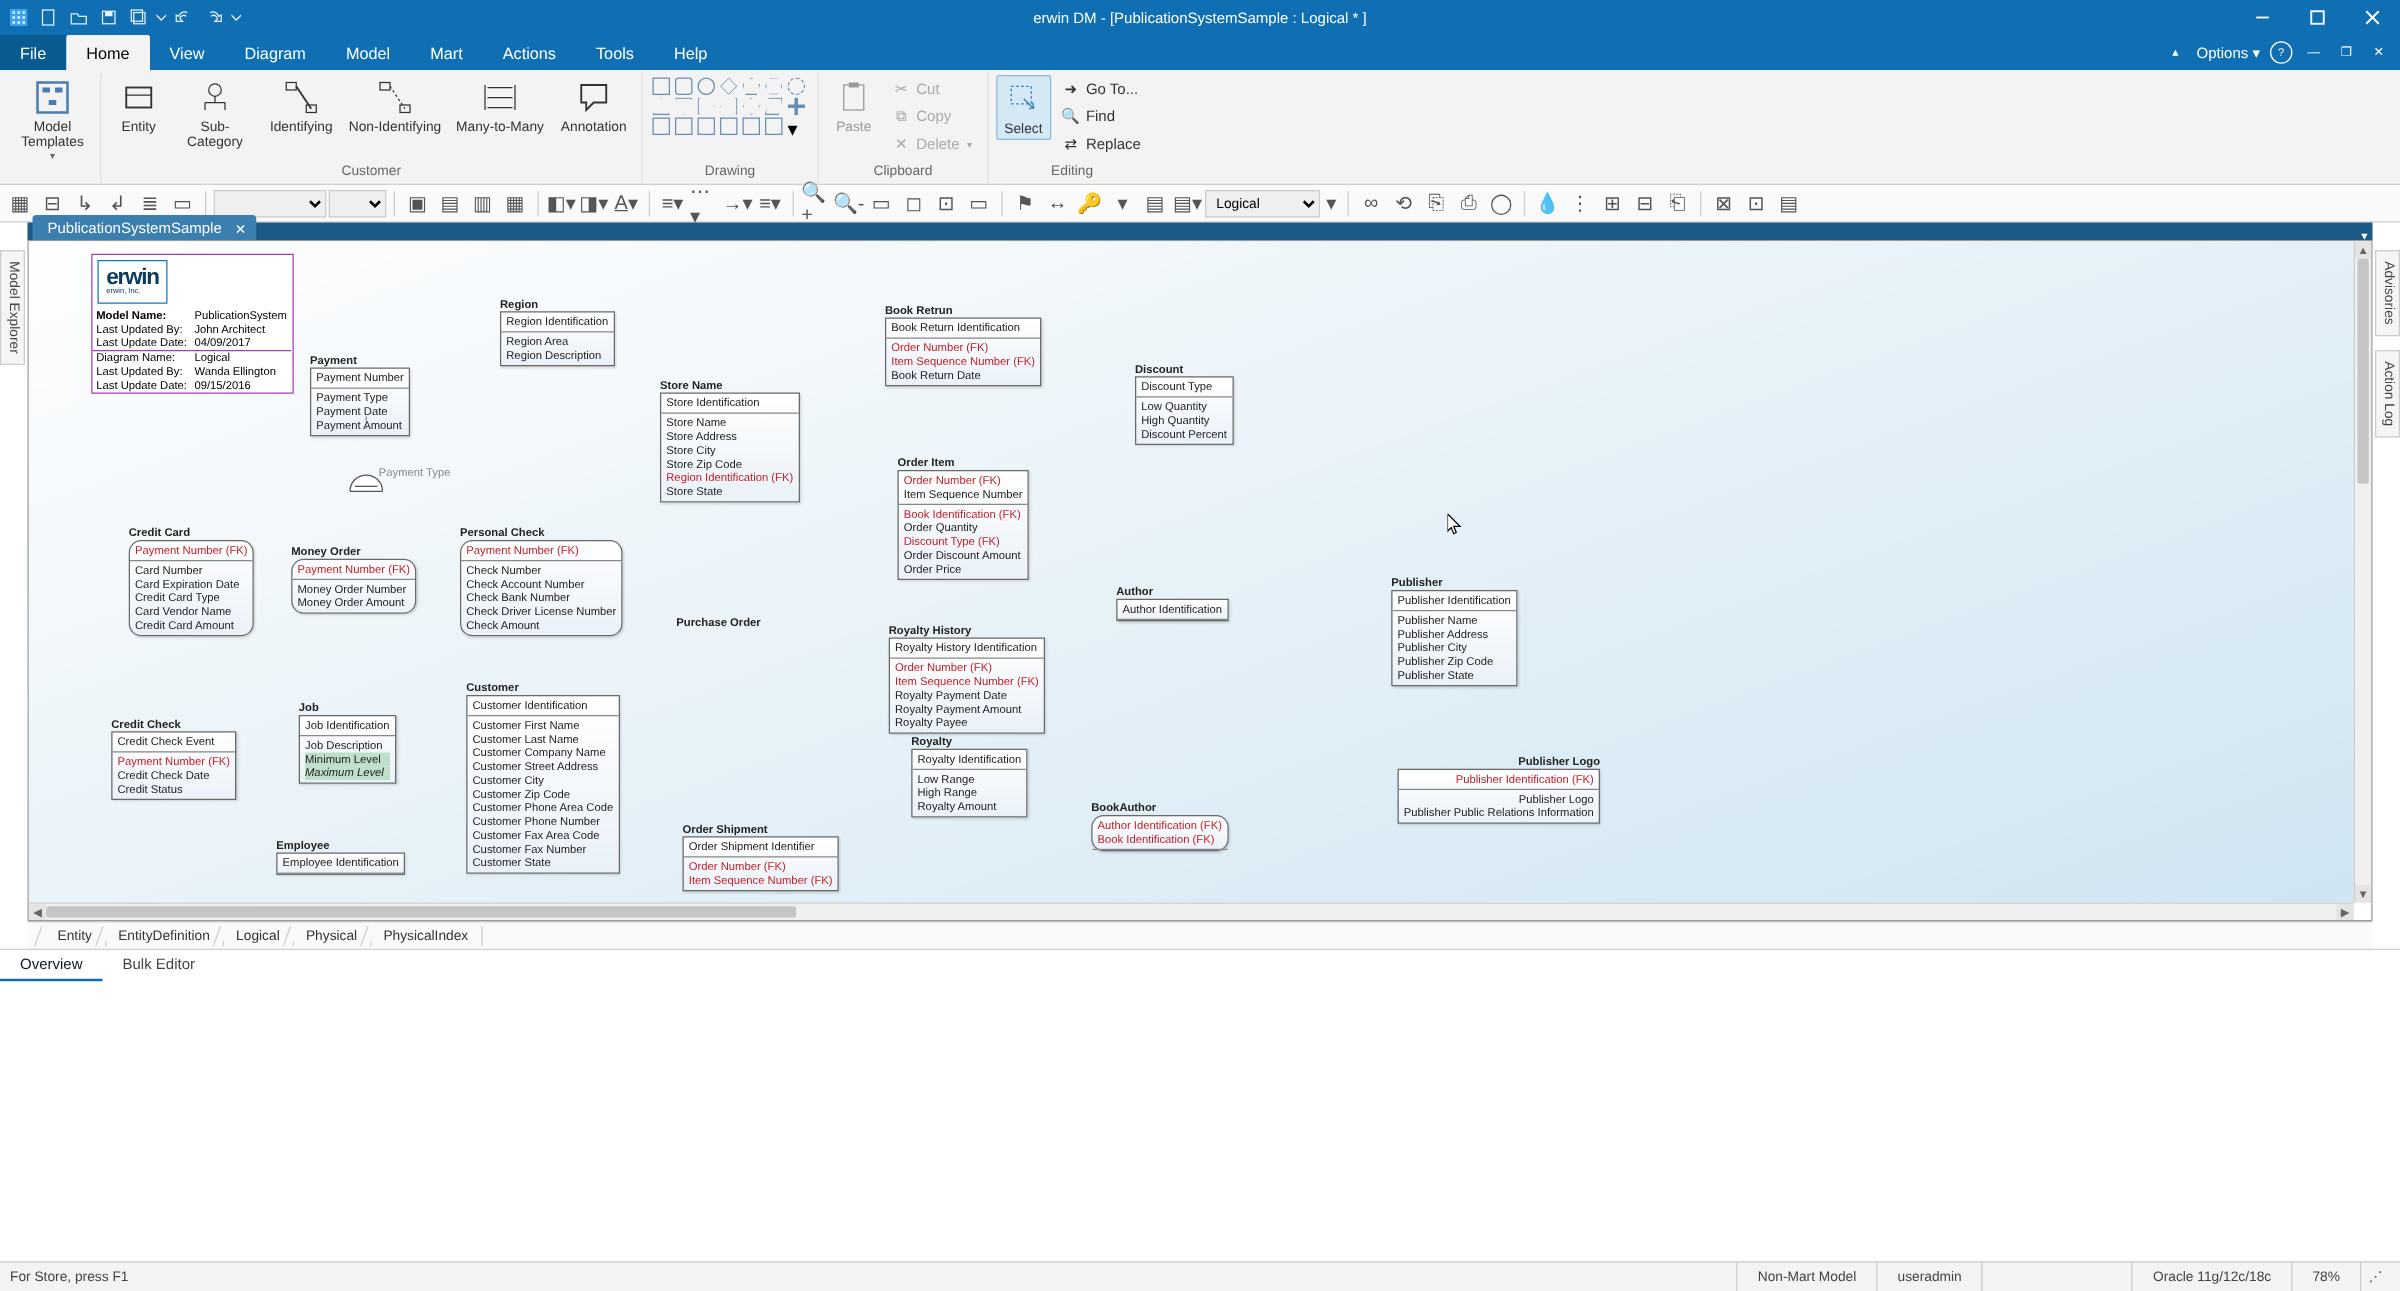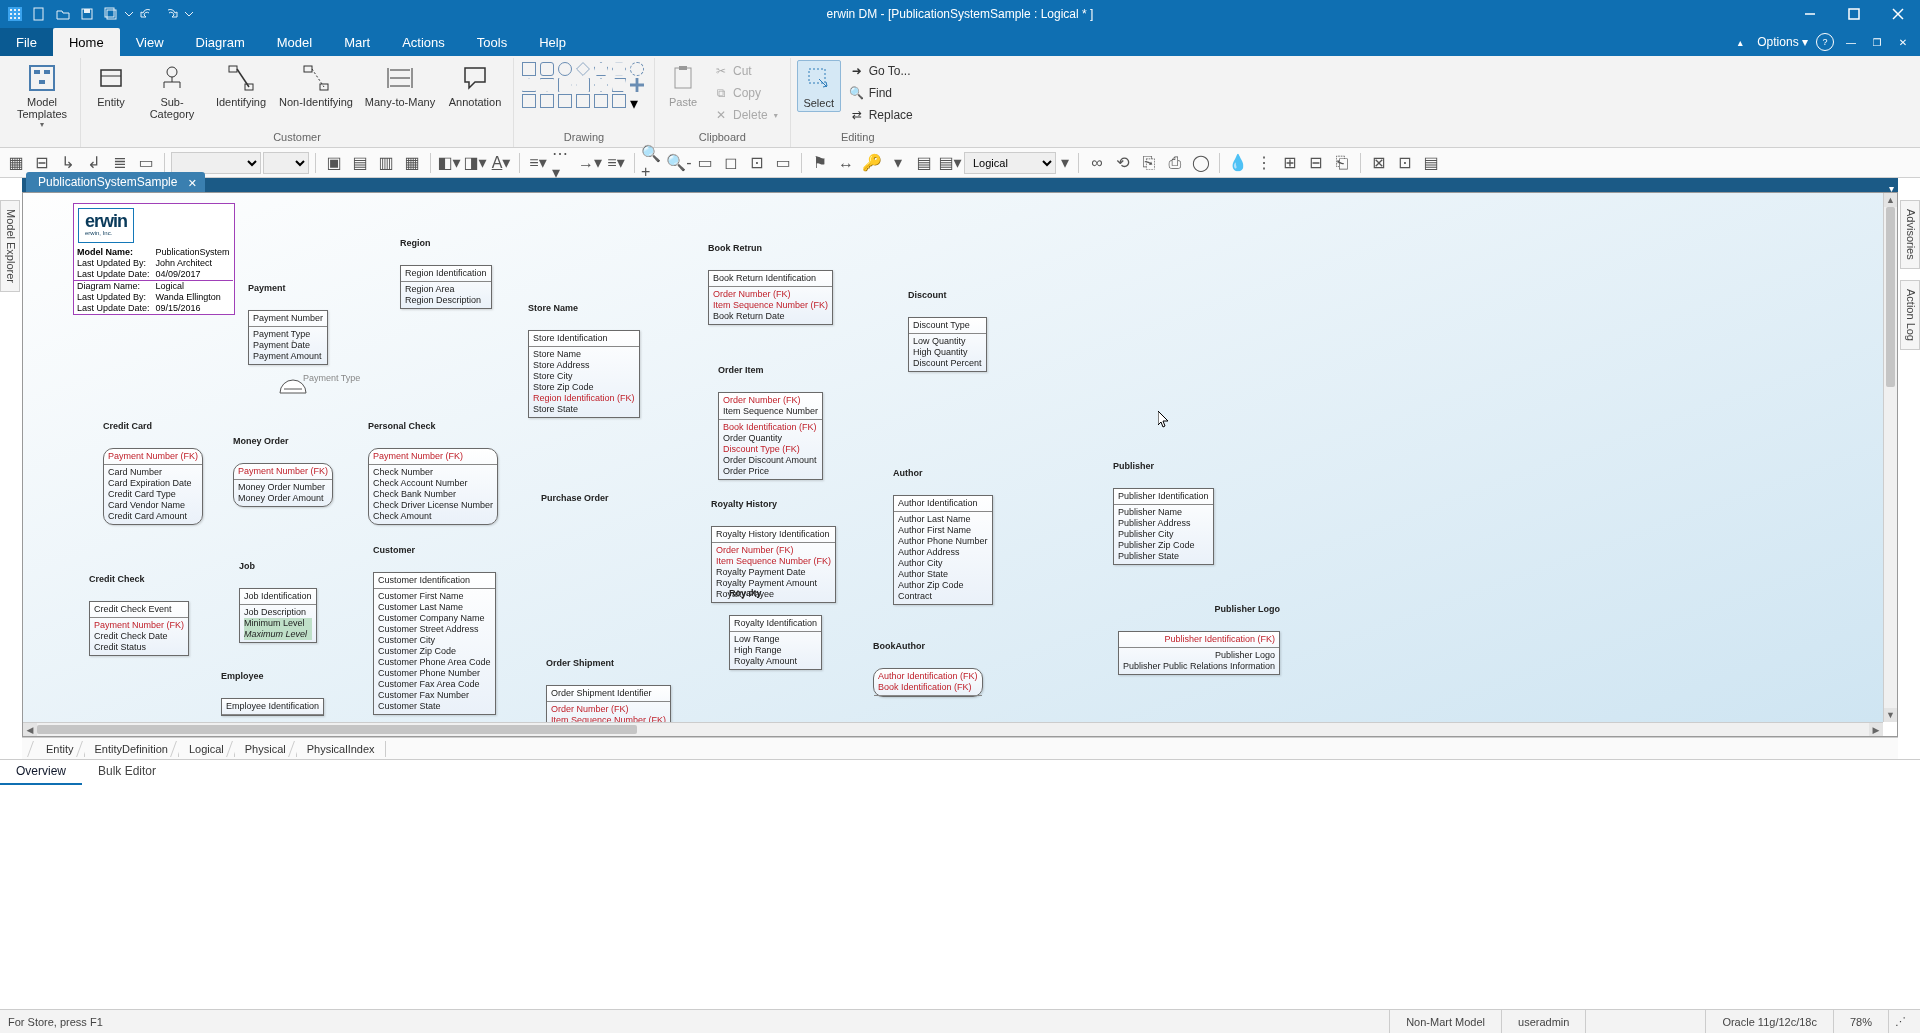--- a/index.html
+++ b/index.html
@@ -61,21 +61,21 @@
 .vscroll { position: absolute; top: 0; right: 0; bottom: 14px; width: 14px; background: #f0f0f0; border-left: 1px solid #ccc; }
 .vscroll .thumb { position: absolute; top: 14px; left: 2px; right: 2px; height: 180px; background: #c5c5c5; border-radius: 2px; }
 .vscroll .arr { position: absolute; left: 0; right: 0; height: 14px; background: #e4e4e4; text-align: center; font-size: 9px; line-height: 14px; color: #666; }
 .hscroll { position: absolute; left: 0; right: 14px; bottom: 0; height: 14px; background: #f0f0f0; border-top: 1px solid #ccc; }
 .hscroll .thumb { position: absolute; left: 14px; top: 2px; bottom: 2px; width: 600px; background: #c5c5c5; border-radius: 2px; }
 .hscroll .arr { position: absolute; top: 0; bottom: 0; width: 14px; background: #e4e4e4; text-align: center; font-size: 9px; line-height: 14px; color: #666; }
 
 
 .entity { position: absolute; font-size: 9px; }
 .entity .ename { font-weight: bold; color: #222; font-size: 9px; padding-bottom: 1px; }
-.entity .ebox { border: 1px solid #6a6a6a; background: linear-gradient(180deg,#fff 0%,#eaf1f9 100%); box-shadow: 1px 1px 2px rgba(0,0,0,.15); margin-top: 16px; }
+.entity .ebox { border: 1px solid #6a6a6a; background: linear-gradient(180deg,#fff 0%,#eaf1f9 100%); box-shadow: 1px 1px 2px rgba(0,0,0,.15); }
 .entity .pk { padding: 2px 4px; border-bottom: 1px solid #888; }
 .entity .attrs { padding: 2px 4px; }
 .entity .row { line-height: 11px; white-space: nowrap; color: #222; }
 .entity .row.fk { color: #c0202a; }
 .entity.rounded .ebox { border-radius: 10px; }
 
 
 .info-box { position: absolute; border: 1px solid #a040b8; background: #fff; font-size: 9px; padding: 0; }
 .info-box .logo { padding: 4px; text-align: left; }
 .info-box table { border-collapse: collapse; }
@@ -634,30 +634,20 @@
               <div class="row">Royalty Payee</div>
             </div>
           </div>
         </div>
         <div class="entity" style="left: 870px; top: 275px;">
           <div class="ename">Author</div>
           <div class="ebox">
             <div class="pk">
               <div class="row">Author Identification</div>
             </div>
-            <div class="attrs">
-              <div class="row">Author Last Name</div>
-              <div class="row">Author First Name</div>
-              <div class="row">Author Phone Number</div>
-              <div class="row">Author Address</div>
-              <div class="row">Author City</div>
-              <div class="row">Author State</div>
-              <div class="row">Author Zip Code</div>
-              <div class="row">Contract</div>
-            </div>
           </div>
         </div>
         <div class="entity" style="left: 1090px; top: 268px;">
           <div class="ename">Publisher</div>
           <div class="ebox">
             <div class="pk">
               <div class="row">Publisher Identification</div>
             </div>
             <div class="attrs">
               <div class="row">Publisher Name</div>

